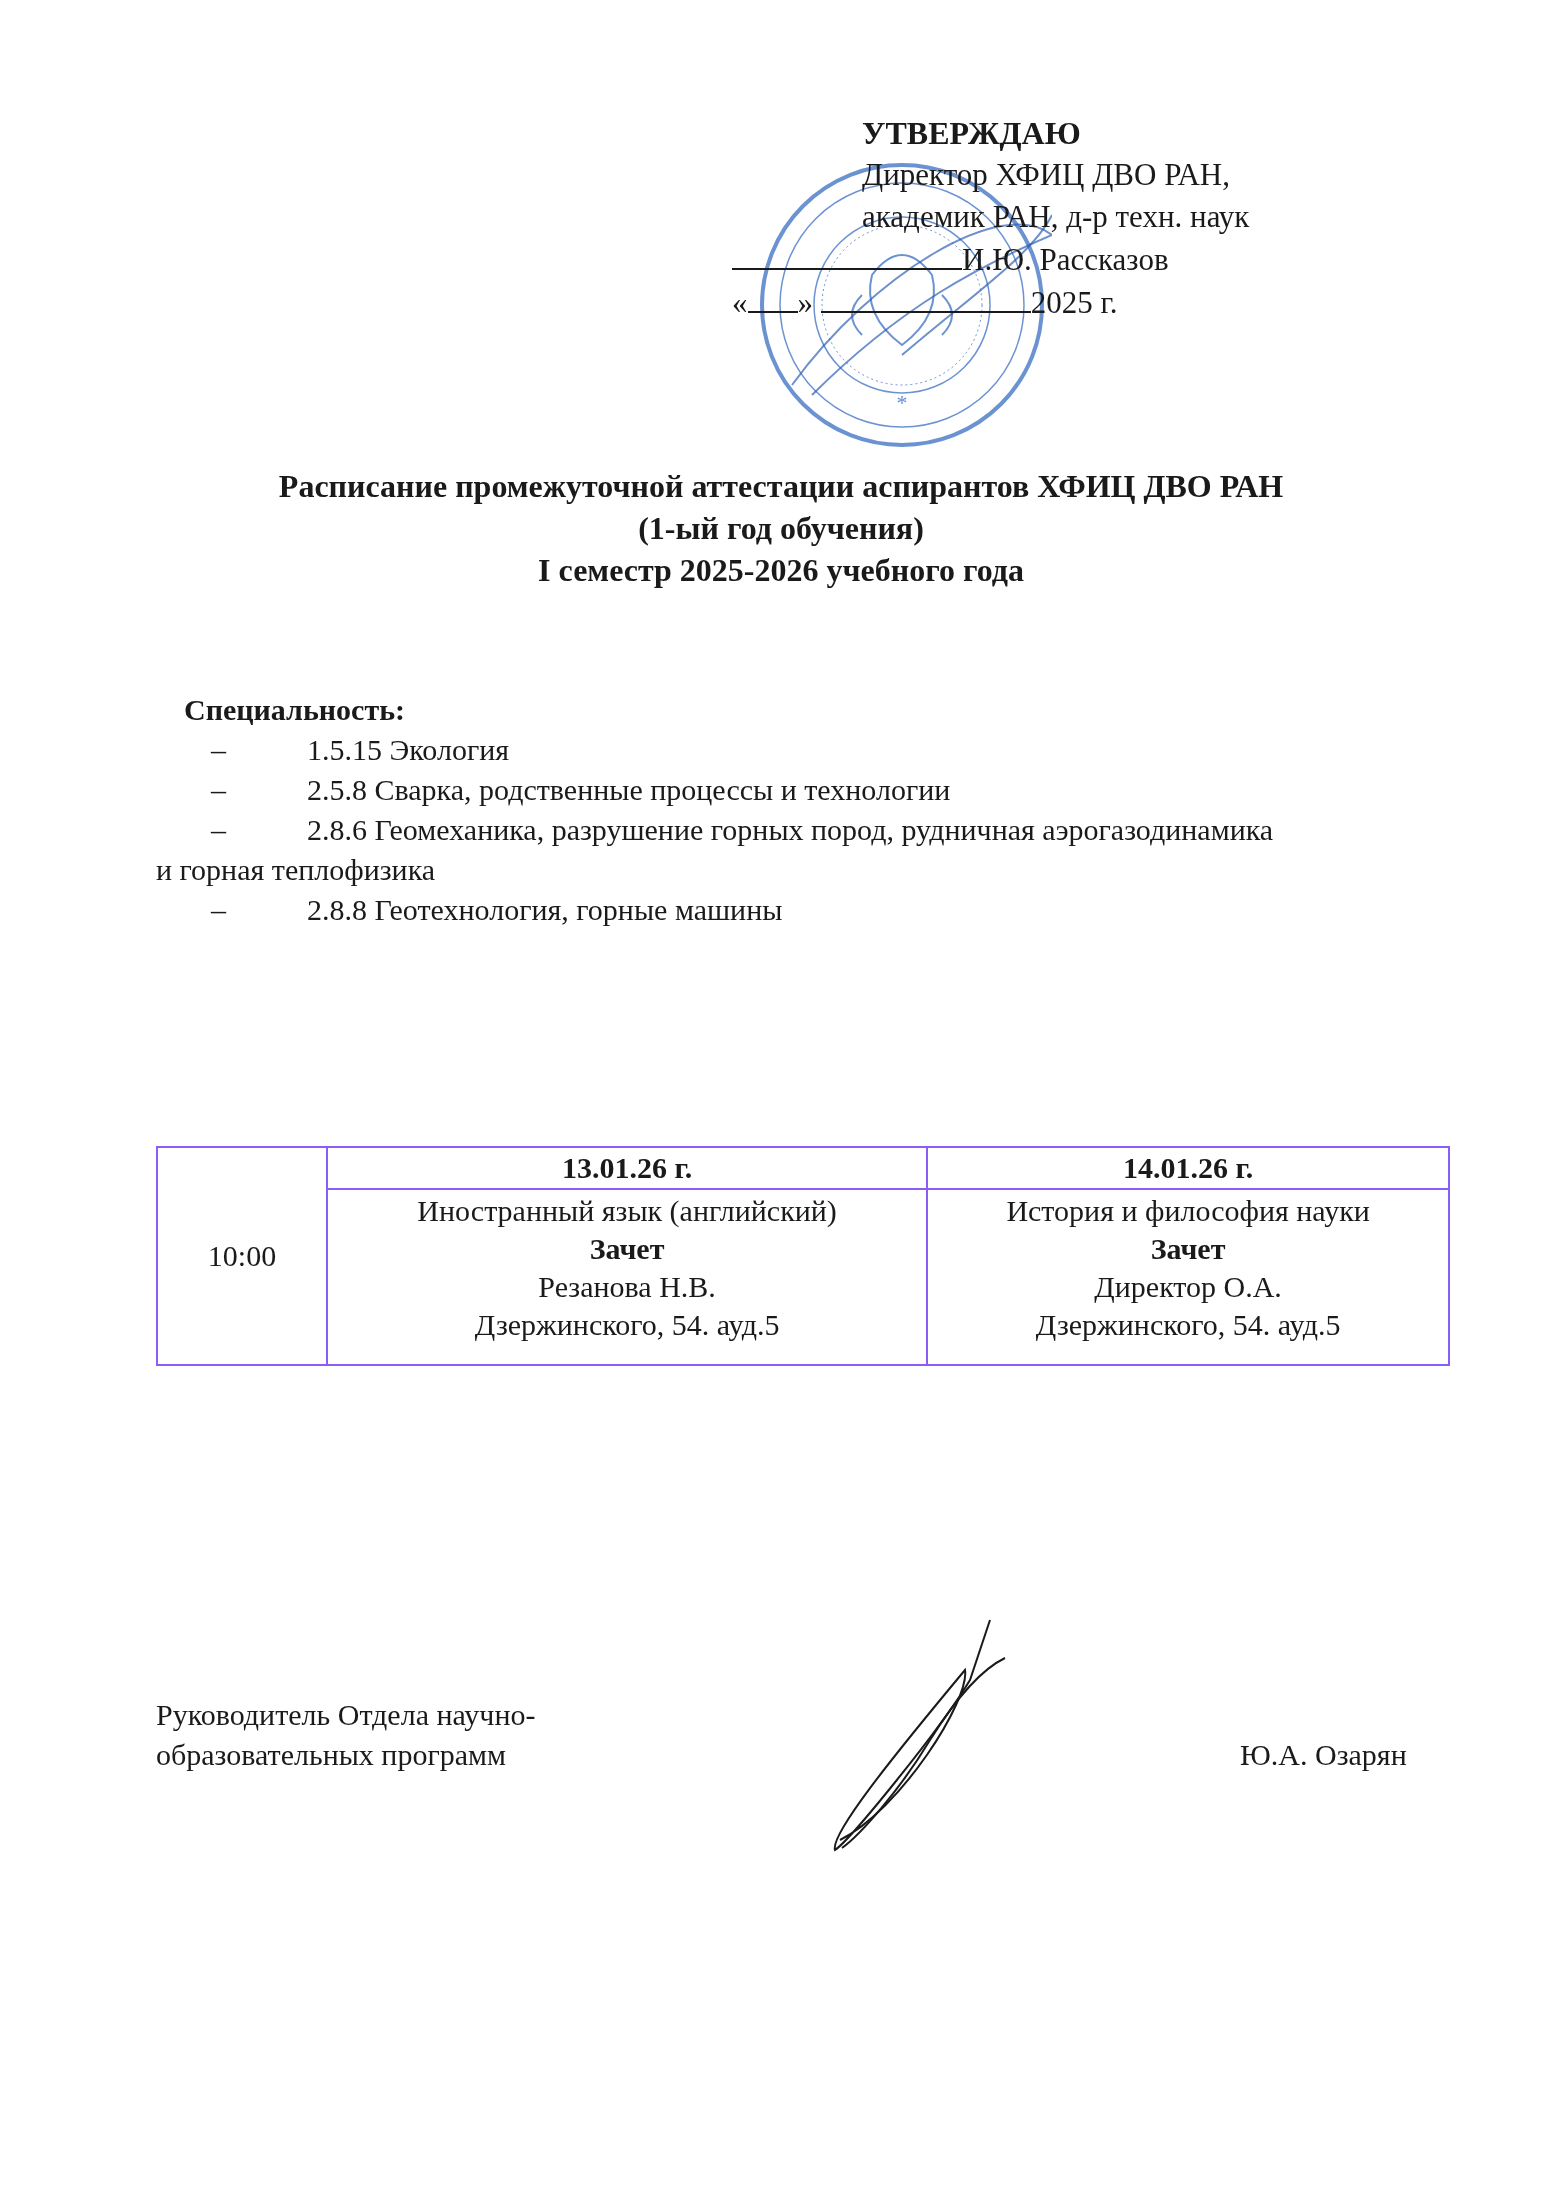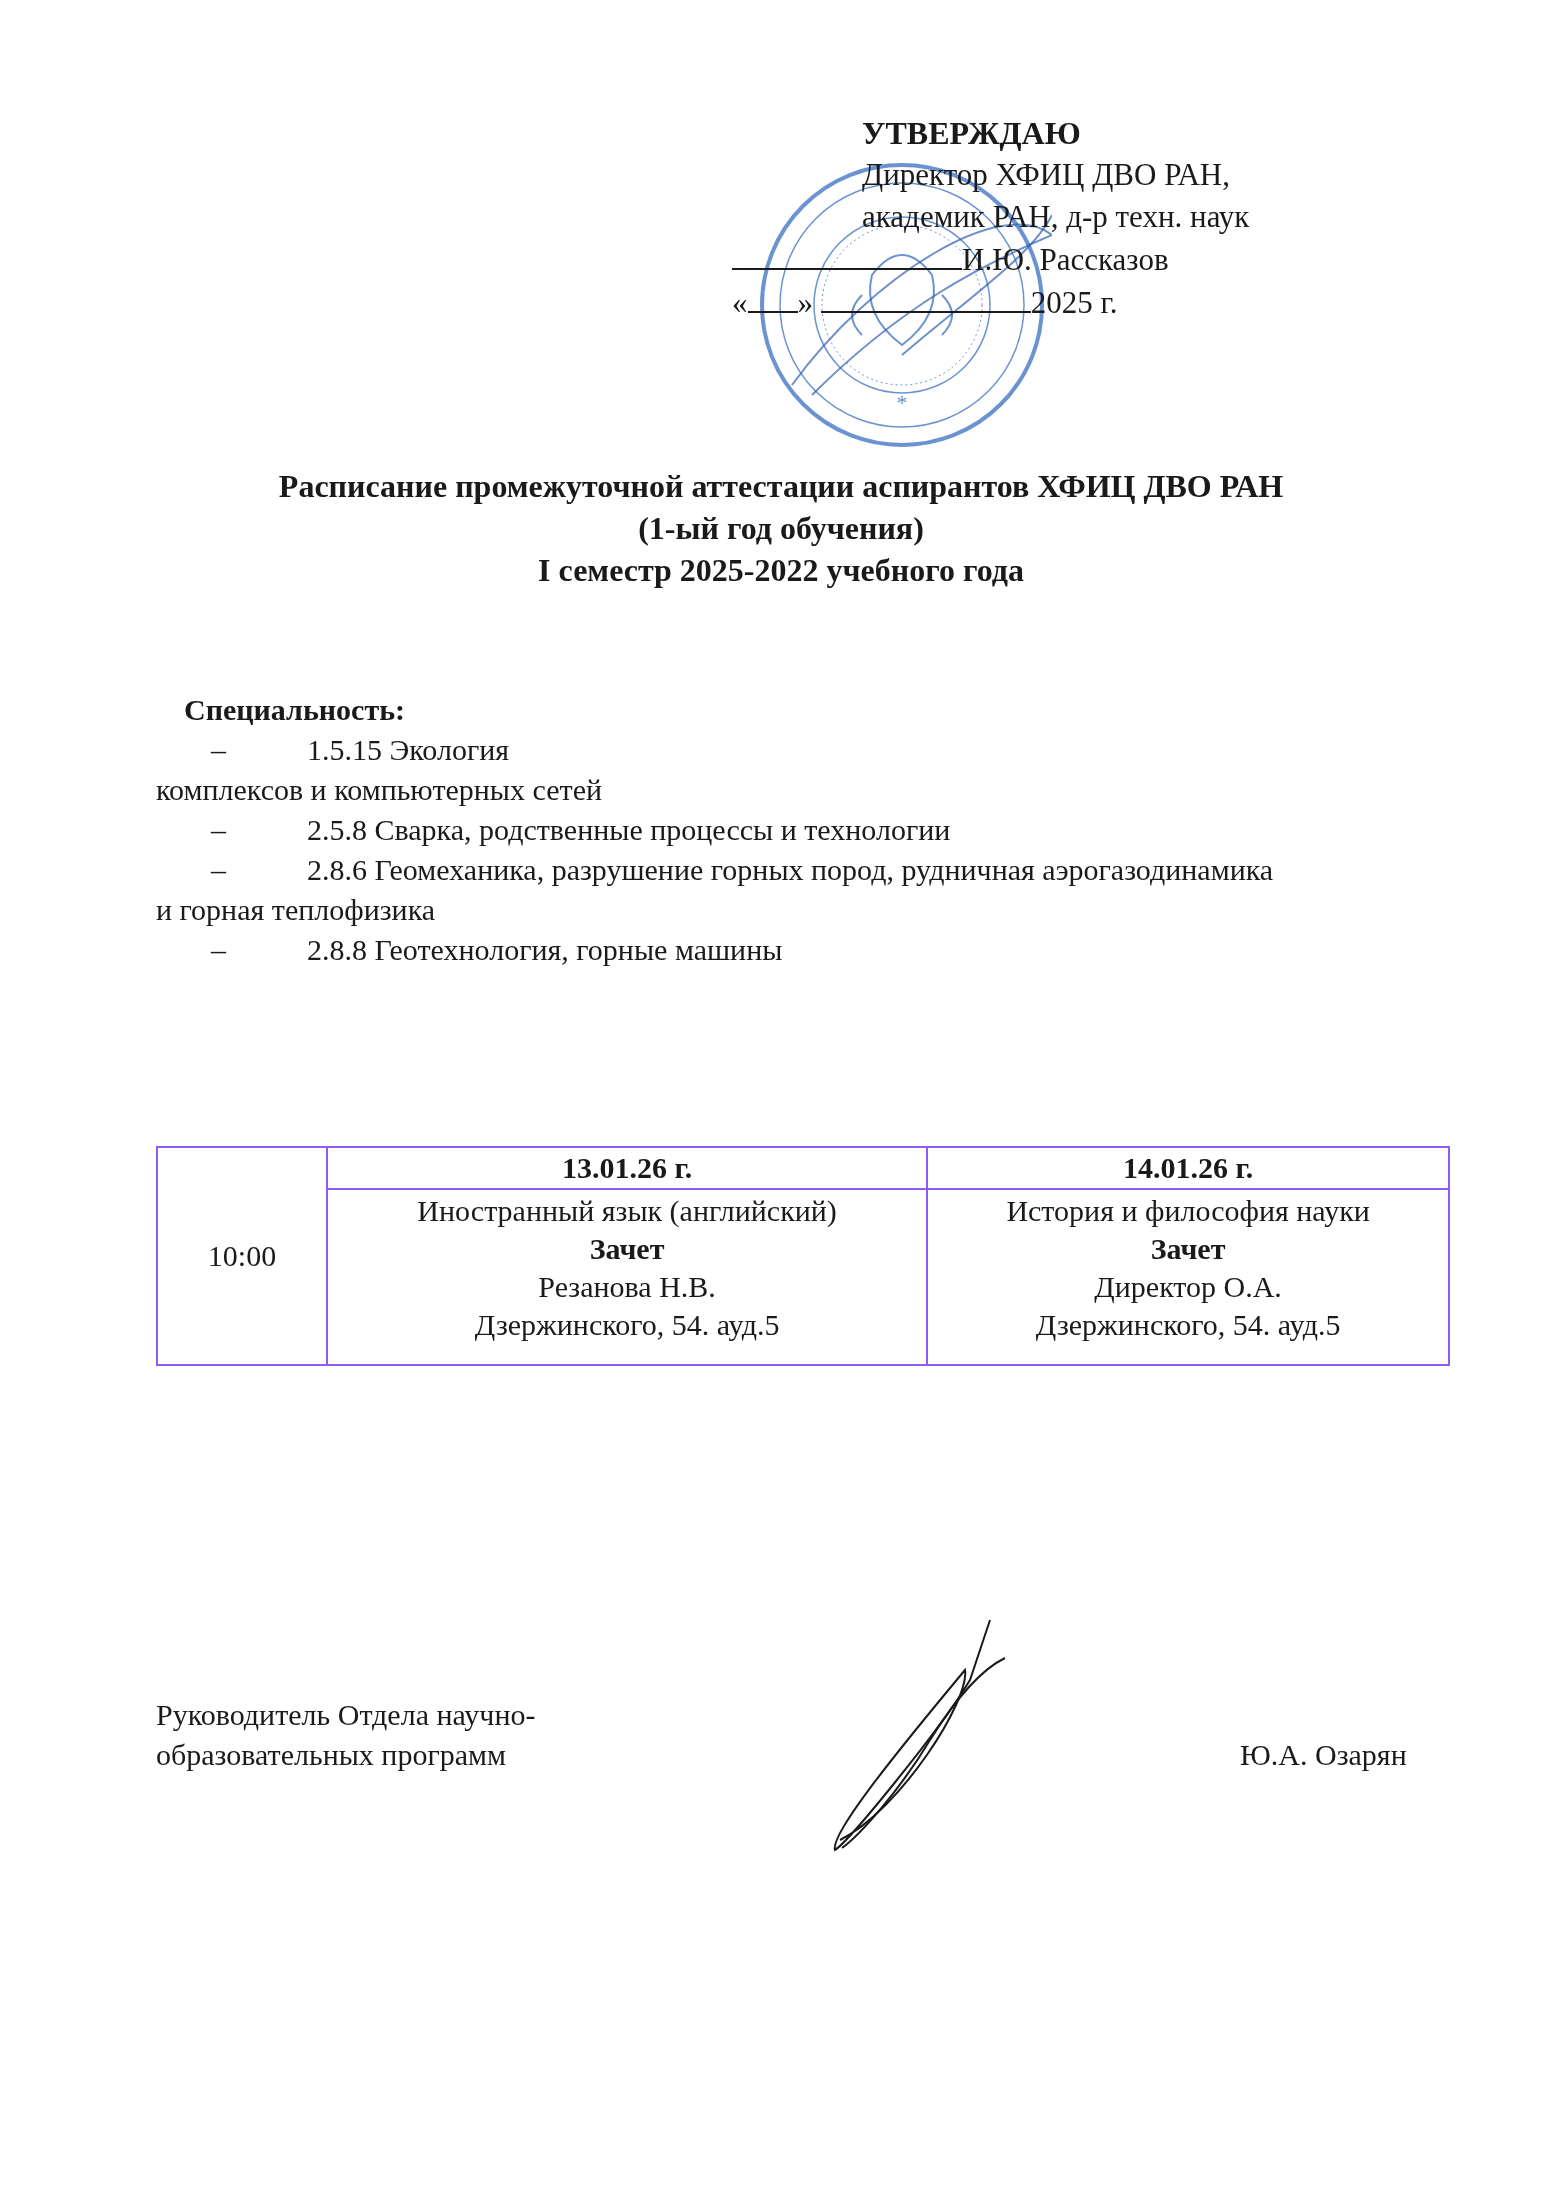--- a/index.html
+++ b/index.html
@@ -69,27 +69,26 @@
   </div>
   <div class="line" style="margin-left:-130px;">
     <span>«</span><span class="uline" style="width:50px;"></span><span>»</span>
     <span class="uline" style="width:210px;"></span><span>2025 г.</span>
   </div>
 </div>
 
 <div class="abs heading">
   <div>Расписание промежуточной аттестации аспирантов ХФИЦ ДВО РАН</div>
   <div>(1-ый год обучения)</div>
-  <div>I семестр 2025-2022 учебного года</div>
+  <div>I семестр 2025-2026 учебного года</div>
 </div>
 
 <div class="abs spec">
   <div class="label">Специальность:</div>
   <div class="item"><span class="dash">–</span><span>1.5.15 Экология</span></div>
-  <div class="item">комплексов и компьютерных сетей</div>
   <div class="item"><span class="dash">–</span><span>2.5.8 Сварка, родственные процессы и технологии</span></div>
   <div class="item"><span class="dash">–</span><span>2.8.6 Геомеханика, разрушение горных пород, рудничная аэрогазодинамика</span></div>
   <div class="item">и горная теплофизика</div>
   <div class="item"><span class="dash">–</span><span>2.8.8 Геотехнология, горные машины</span></div>
 </div>
 
 <table class="abs sched">
   <tbody>
       <tr>
     <td class="time" rowspan="2">10:00</td>

